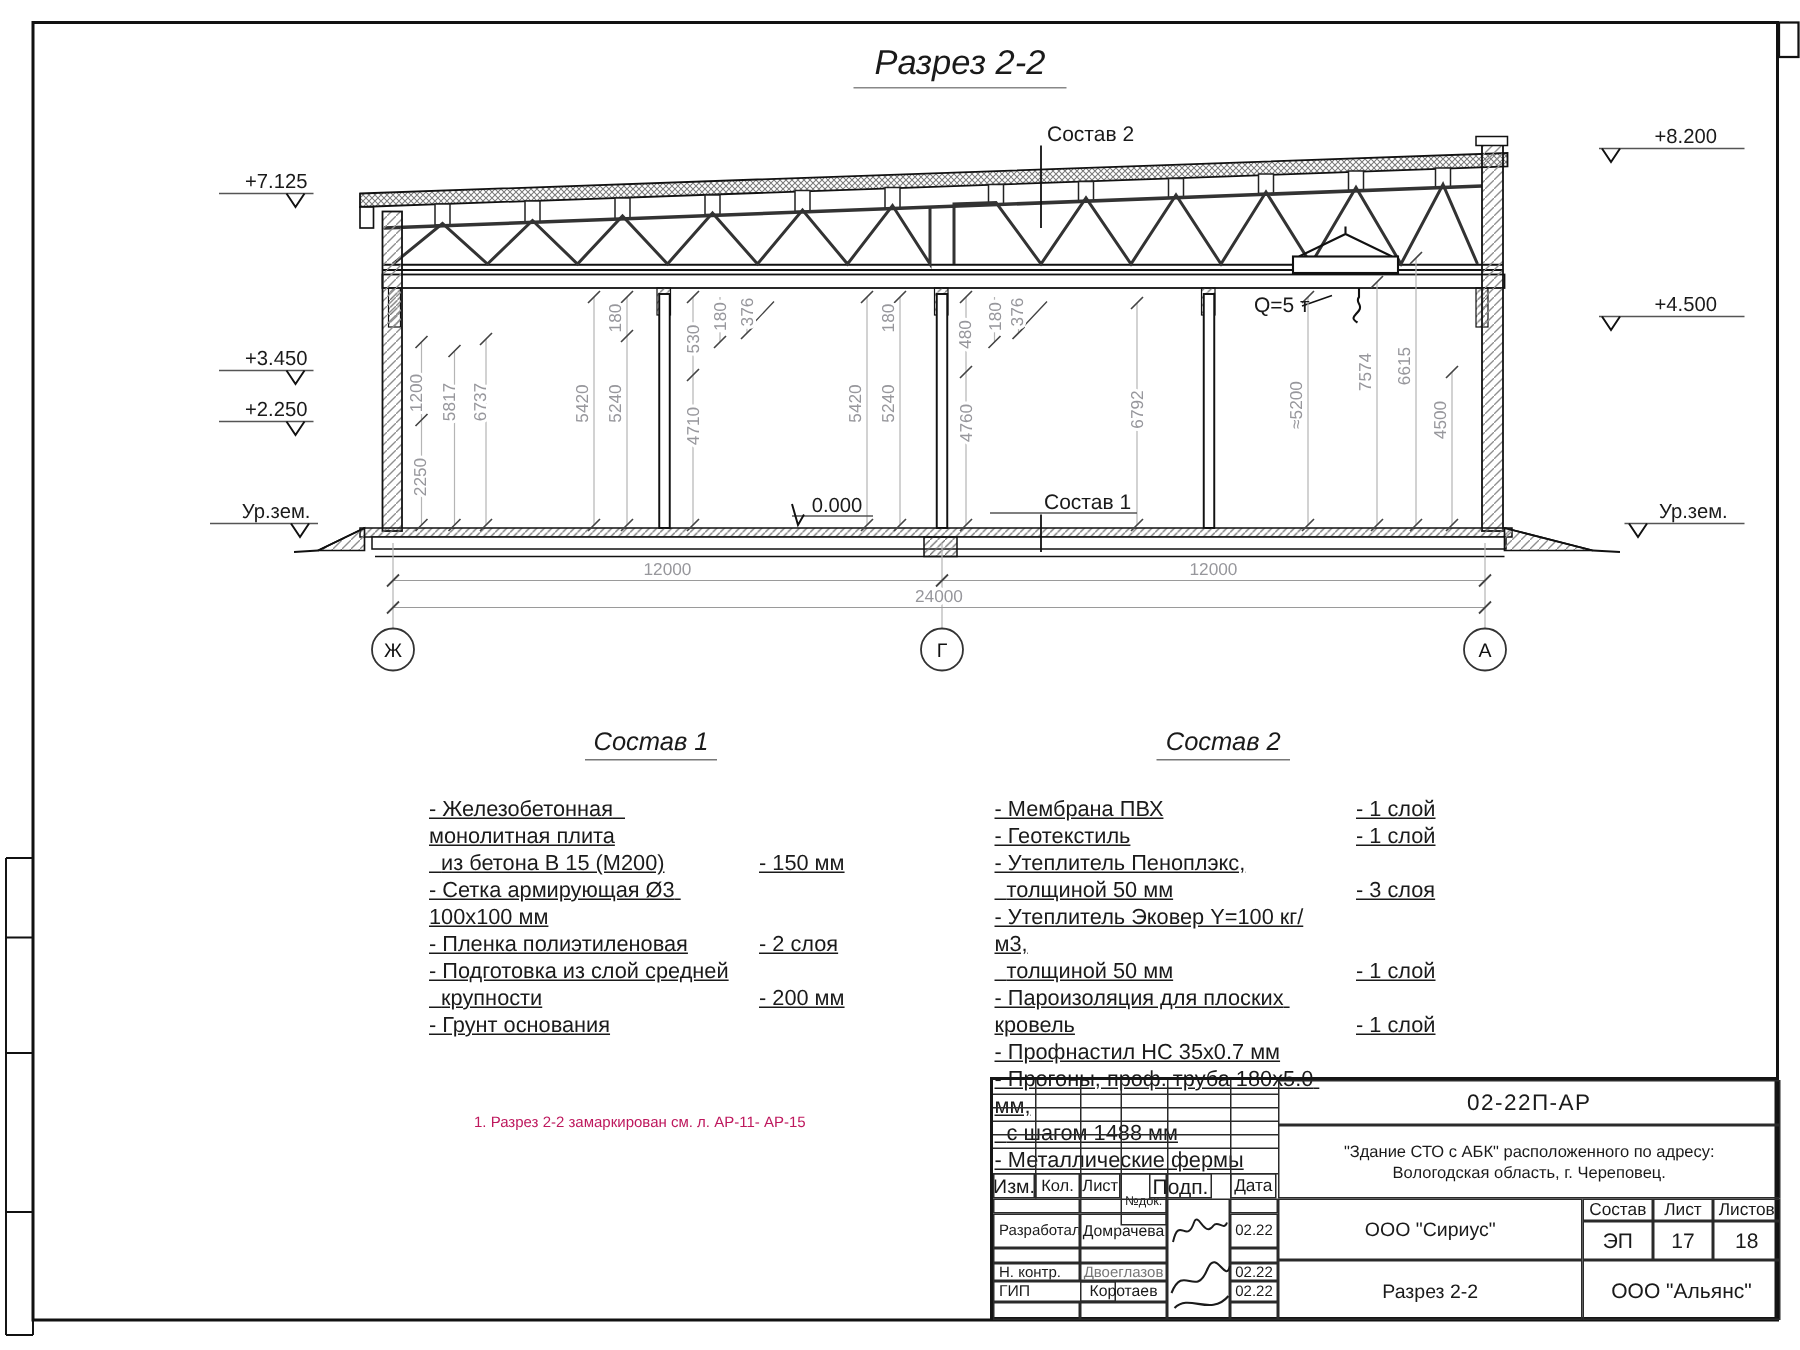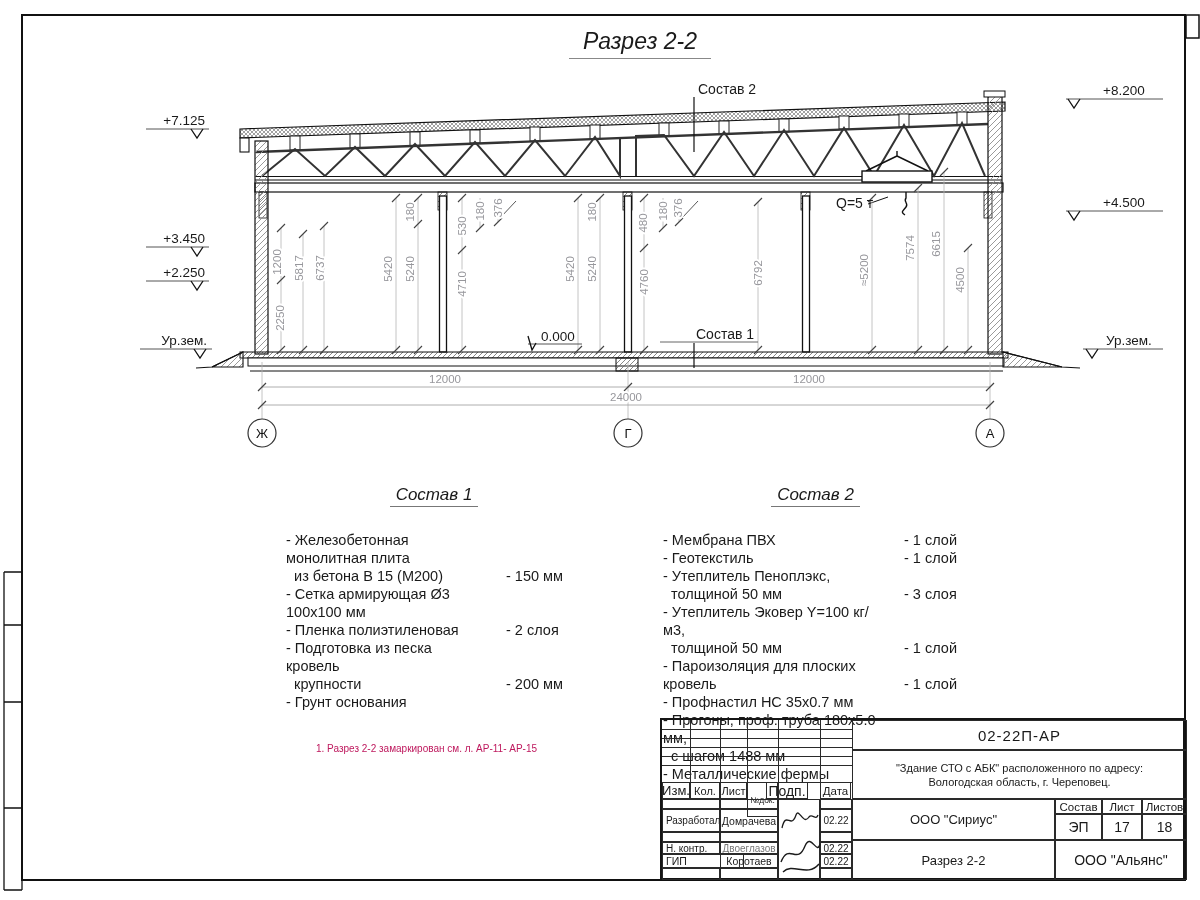--- a/index.html
+++ b/index.html
@@ -8,21 +8,21 @@
   #drawing{position:absolute;left:0;top:0;}
   .ovl{position:absolute;}
   
   .sheet-title{left:480px;top:28px;width:320px;text-align:center;}
   .sheet-title span{display:inline-block;font-size:23px;font-style:italic;
       border-bottom:1.5px solid #888;padding:0 14px 3px;}
   
   .sostav{font-size:14.5px;line-height:18px;}
   .sostav-title{text-align:center;font-size:17px;font-style:italic;margin-bottom:24px;}
   .sostav-title span{display:inline-block;border-bottom:1.2px solid #777;padding:0 6px 2px;}
-  .srow{display:flex;gap:20px;}
+  .srow{display:flex;gap:20px;text-decoration:underline;}
   .iname{white-space:pre-wrap;flex:1;}
   .ival{flex:none;align-self:flex-end;}
   #sostav1{left:286px;top:486px;width:296px;}
   #sostav1 .ival{width:76px;}
   #sostav2{left:663px;top:486px;width:305px;}
   #sostav2 .ival{width:64px;}
   .note{left:316px;top:743px;font-size:10px;color:#be185d;}
   
   #tblock{left:660px;top:718px;width:525px;height:162px;border:2px solid #151515;box-sizing:border-box;}
   .tb-cell{position:absolute;border:1px solid #2a2a2a;box-sizing:border-box;display:flex;
@@ -250,21 +250,21 @@
         <span class="iname">- Сетка армирующая Ø3 100х100 мм</span>
           <span class="ival"></span>
       </div>
 
       <div class="srow">
         <span class="iname">- Пленка полиэтиленовая</span>
           <span class="ival">-  2 слоя</span>
       </div>
 
       <div class="srow">
-        <span class="iname">- Подготовка из песка кровель
+        <span class="iname">- Подготовка из слой средней
   крупности</span>
           <span class="ival">- 200 мм</span>
       </div>
 
       <div class="srow">
         <span class="iname">- Грунт основания</span>
           <span class="ival"></span>
       </div>
     </div>
 </div>

